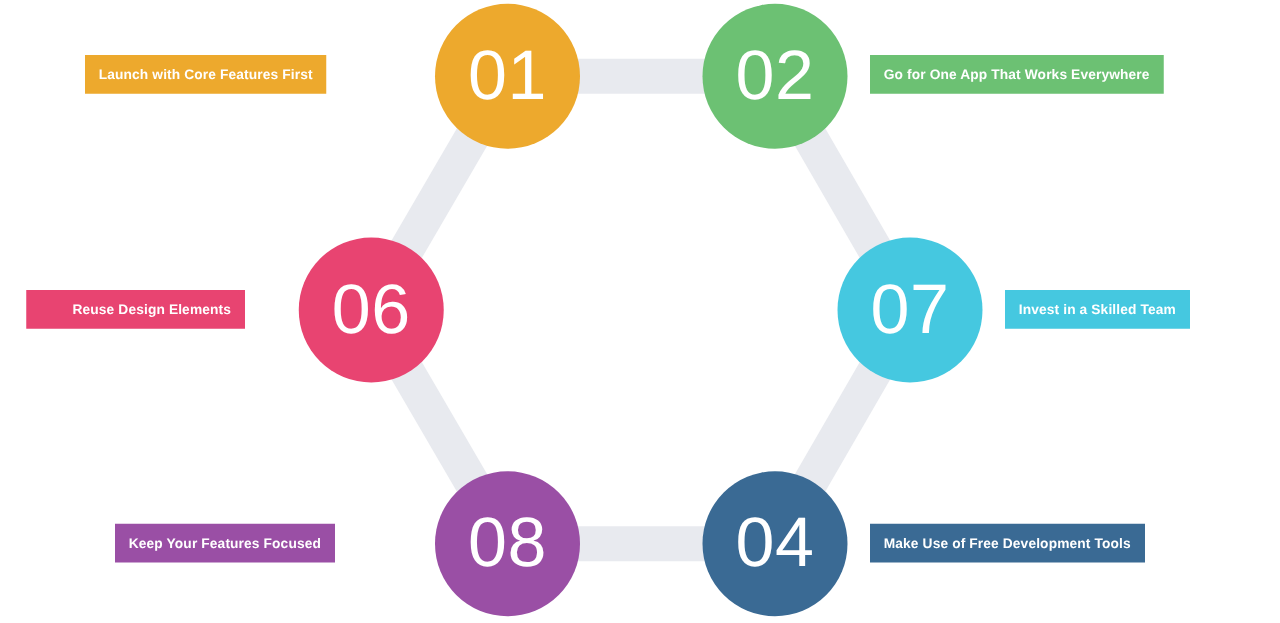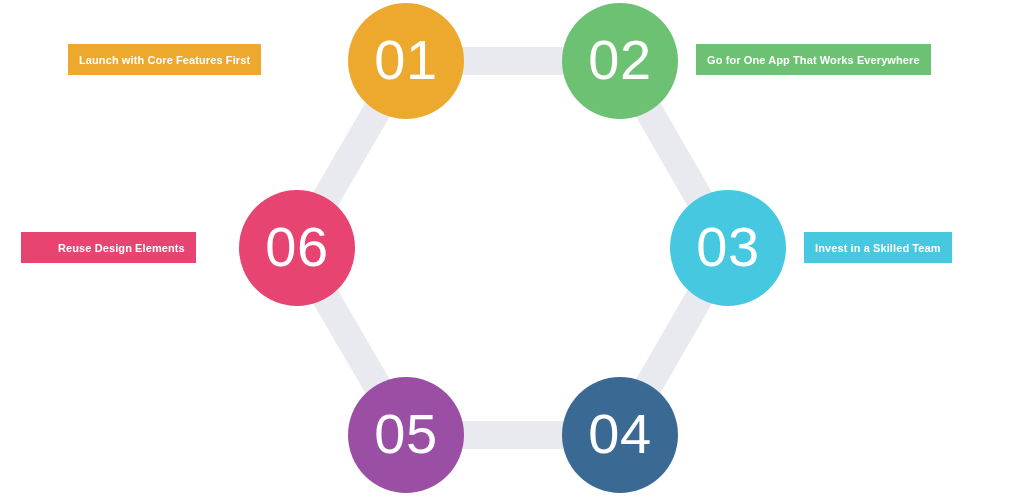--- a/index.html
+++ b/index.html
@@ -92,30 +92,32 @@
       </g>
   </svg>
 
   <div class="node n01" style="background: rgb(237, 169, 45);">
     <span>01</span>
   </div>
   <div class="node n02" style="background: rgb(108, 193, 115);">
     <span>02</span>
   </div>
   <div class="node n03" style="background: rgb(69, 200, 224);">
-    <span>03</span>
+    <span>07</span>
   </div>
   <div class="node n04" style="background: rgb(58, 106, 148);">
     <span>04</span>
   </div>
   <div class="node n05" style="background: rgb(154, 79, 165);">
-    <span>05</span>
+    <span>08</span>
   </div>
   <div class="node n06" style="background: rgb(232, 68, 113);">
     <span>06</span>
   </div>
 
   <div class="label l01 left" style="background: rgb(237, 169, 45); left: 68px;">Launch with Core Features First</div>
   <div class="label l02 right" style="background: rgb(108, 193, 115); left: 696px;">Go for One App That Works Everywhere</div>
   <div class="label l03 right" style="background: rgb(69, 200, 224); left: 804px;">Invest in a Skilled Team</div>
+  <div class="label l04 right" style="background: rgb(58, 106, 148); left: 696px;">Make Use of Free Development Tools</div>
+  <div class="label l05 left" style="background: rgb(154, 79, 165); left: 92px;">Keep Your Features Focused</div>
   <div class="label l06 left" style="background: rgb(232, 68, 113); left: 21px;">Reuse Design Elements</div>
 
 </div>
 
 </body></html>

